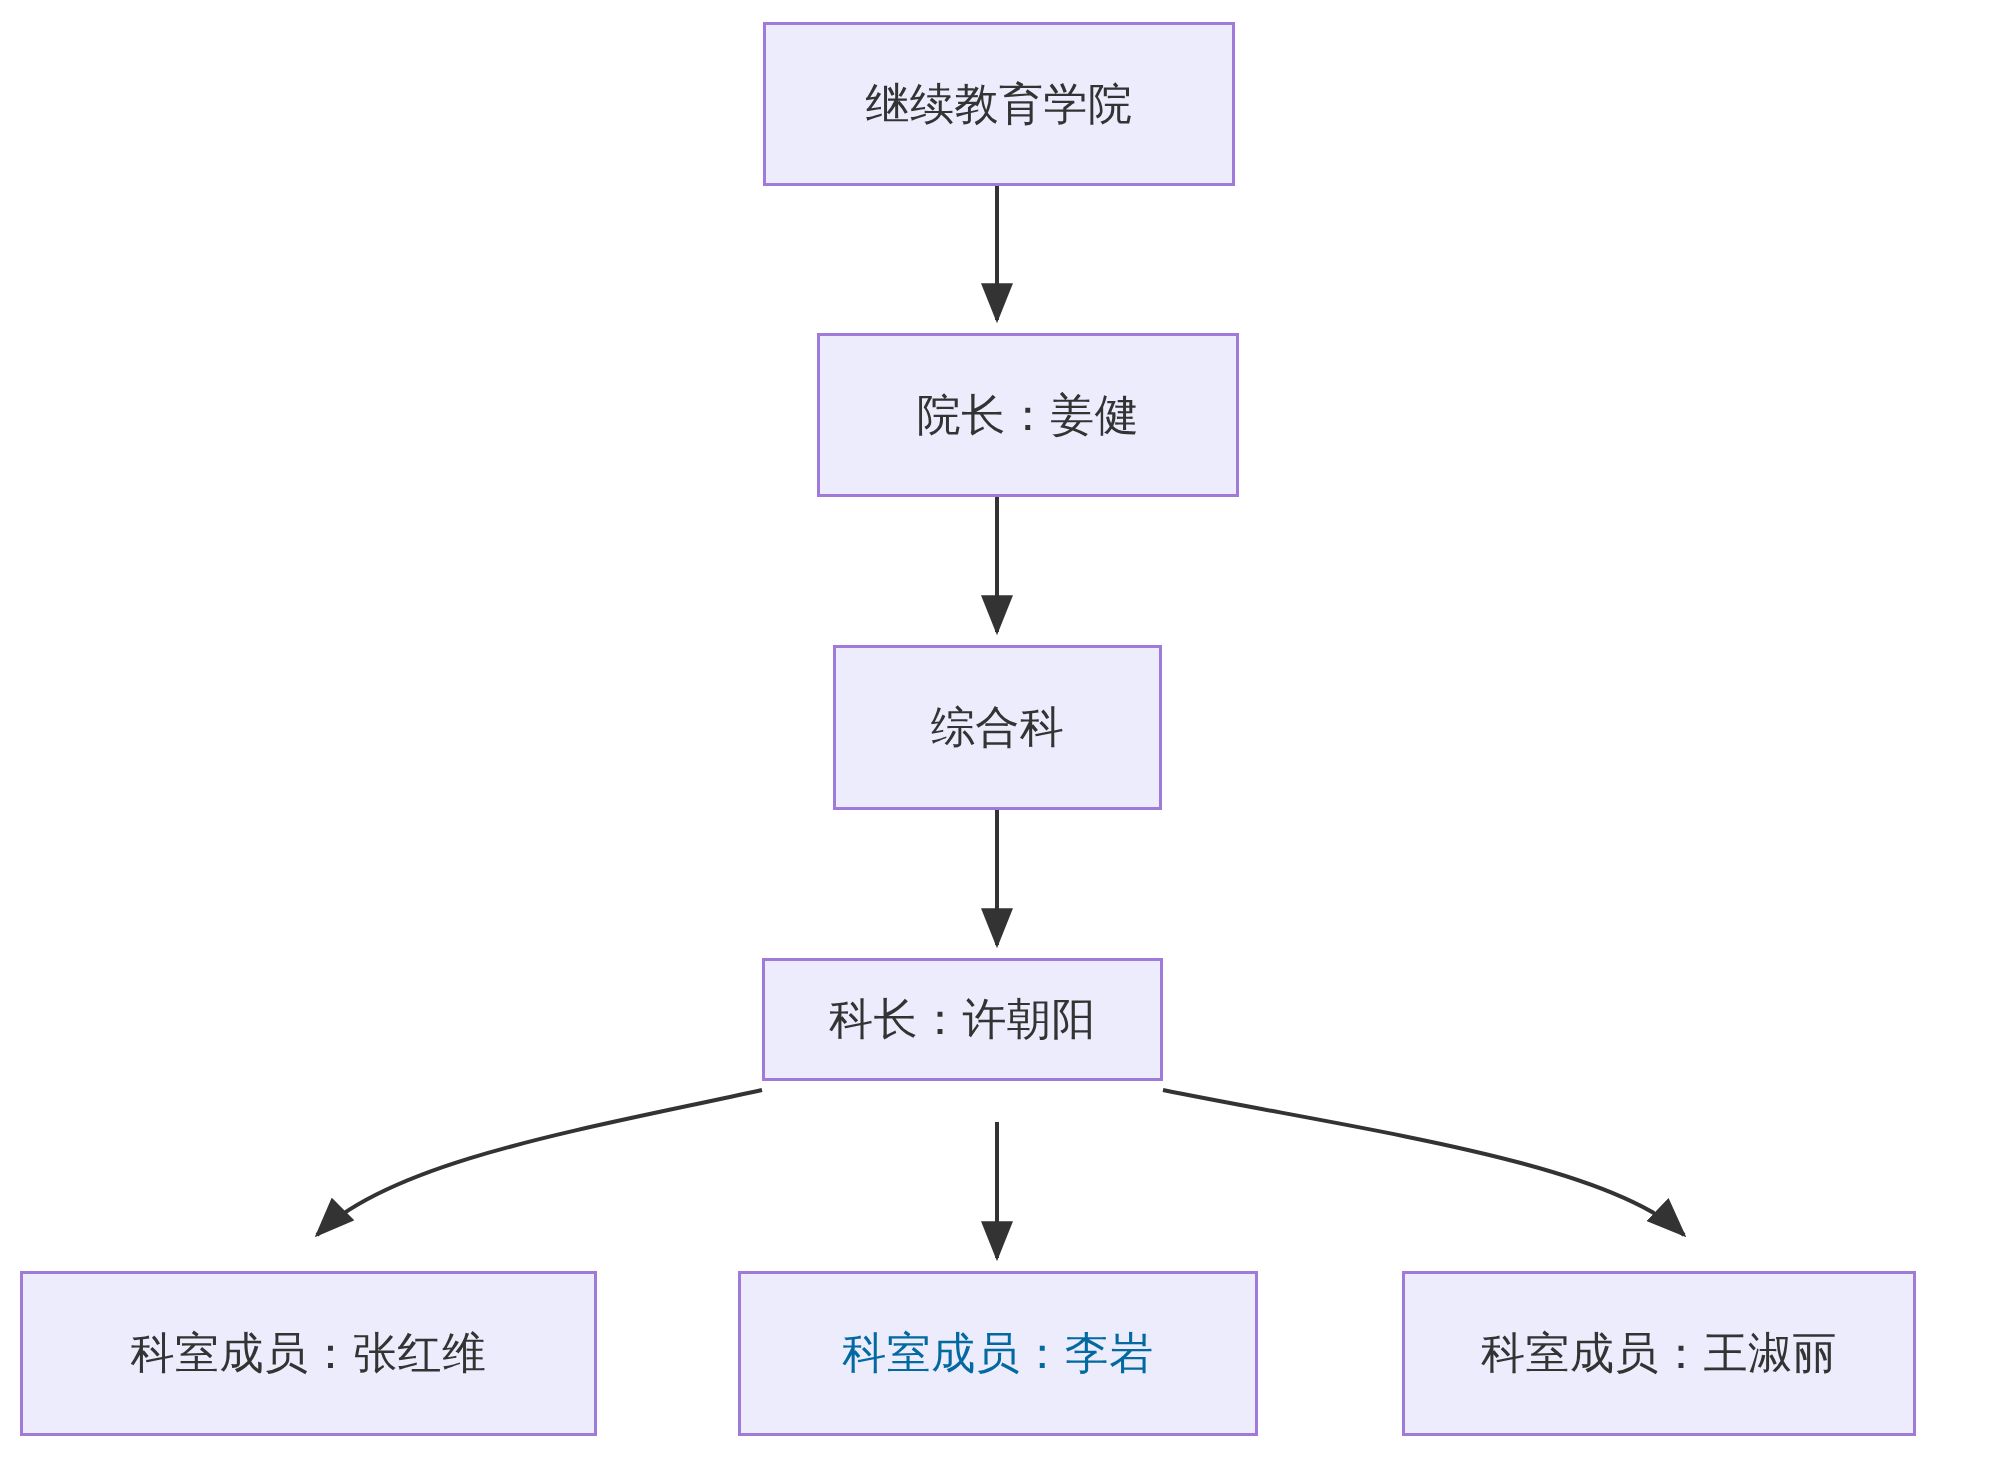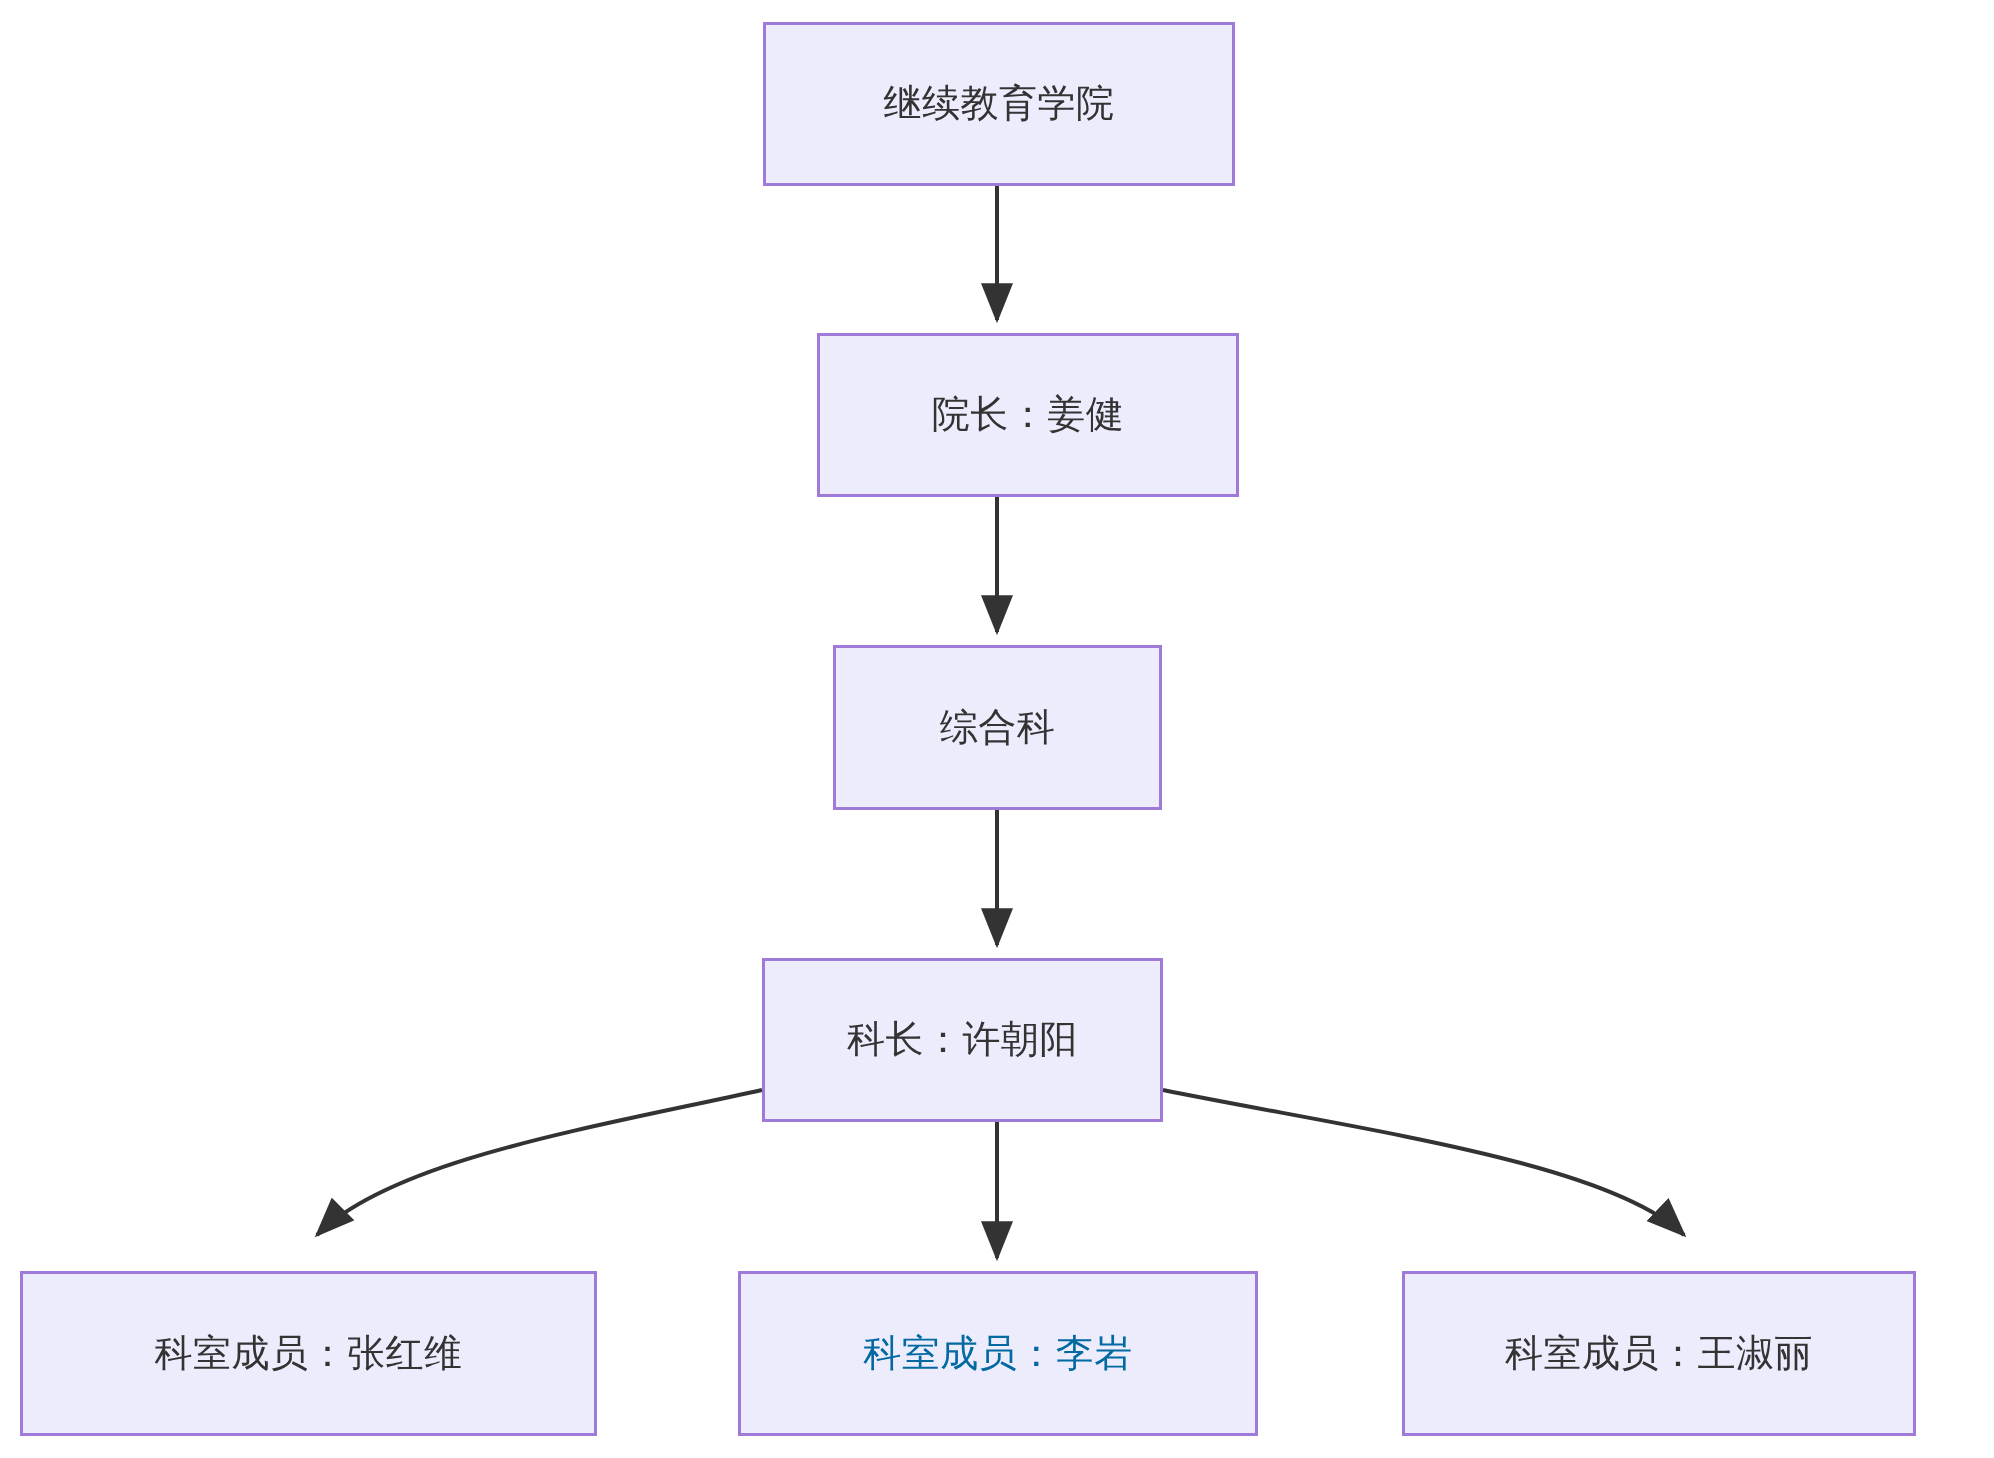--- a/index.html
+++ b/index.html
@@ -28,21 +28,21 @@
   }
   .node {
     position: absolute;
     box-sizing: border-box;
     background: #ececfd;
     border: 3px solid #9f7ad9;
     display: flex;
     align-items: center;
     justify-content: center;
     color: #333333;
-    font-size: 38px;
+    font-size: 44px;
     line-height: 1.2;
     letter-spacing: 0.5px;
     white-space: nowrap;
     z-index: 2;
   }
   .node-label {
     display: block;
   }
 </style>
 </head>
@@ -69,21 +69,21 @@
   </div>
 
   <div class="node" style="left: 785px; top: 333px; width: 422px; height: 164px; background: rgb(236, 236, 253); border-color: rgb(159, 122, 217); color: rgb(51, 51, 51); margin-left: 32px;">
     <span class="node-label">院长：姜健</span>
   </div>
 
   <div class="node" style="left: 833px; top: 645px; width: 329px; height: 165px; background: rgb(236, 236, 253); border-color: rgb(159, 122, 217); color: rgb(51, 51, 51); text-align: center;">
     <span class="node-label">综合科</span>
   </div>
 
-  <div class="node" style="left: 762px; top: 958px; width: 401px; height: 164px; background: rgb(236, 236, 253); border-color: rgb(159, 122, 217); color: rgb(51, 51, 51);">
+  <div class="node" style="left: 762px; top: 958px; width: 401px; height: 123px; background: rgb(236, 236, 253); border-color: rgb(159, 122, 217); color: rgb(51, 51, 51);">
     <span class="node-label">科长：许朝阳</span>
   </div>
 
   <div class="node" style="left: 20px; top: 1271px; width: 577px; height: 165px; background: rgb(236, 236, 253); border-color: rgb(159, 122, 217); color: rgb(51, 51, 51);">
     <span class="node-label">科室成员：张红维</span>
   </div>
 
   <div class="node" style="left: 738px; top: 1271px; width: 520px; height: 165px; background: rgb(236, 236, 253); border-color: rgb(159, 122, 217); color: #0369a1;">
     <span class="node-label">科室成员：李岩</span>
   </div>

